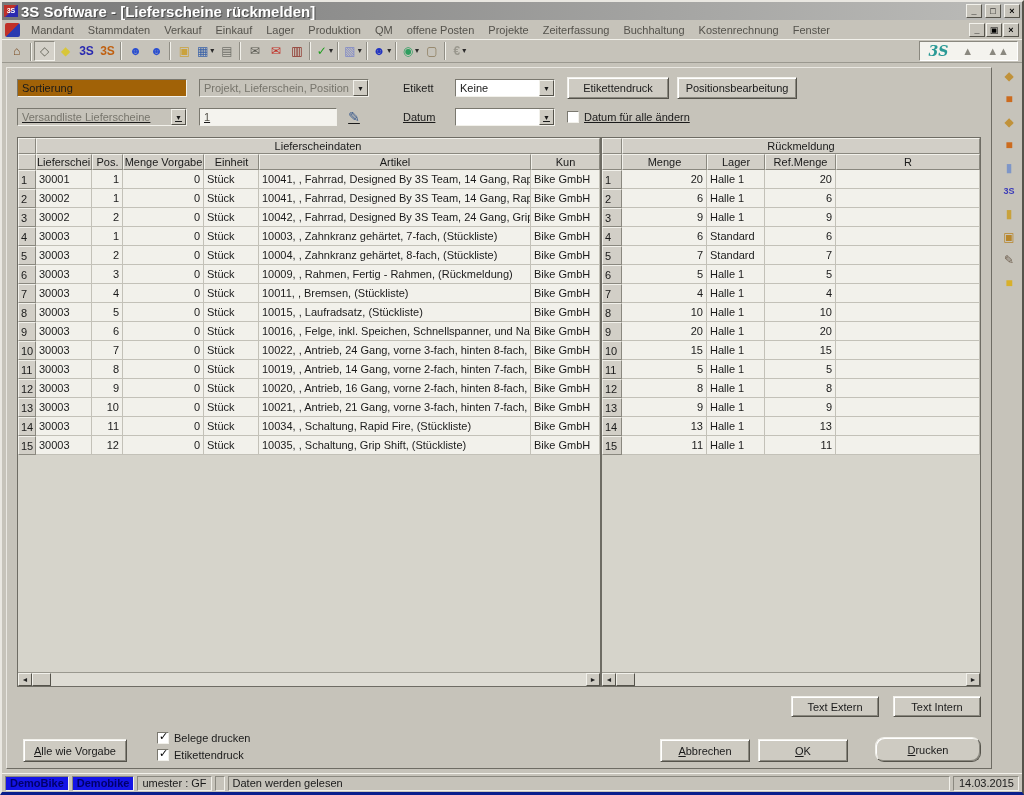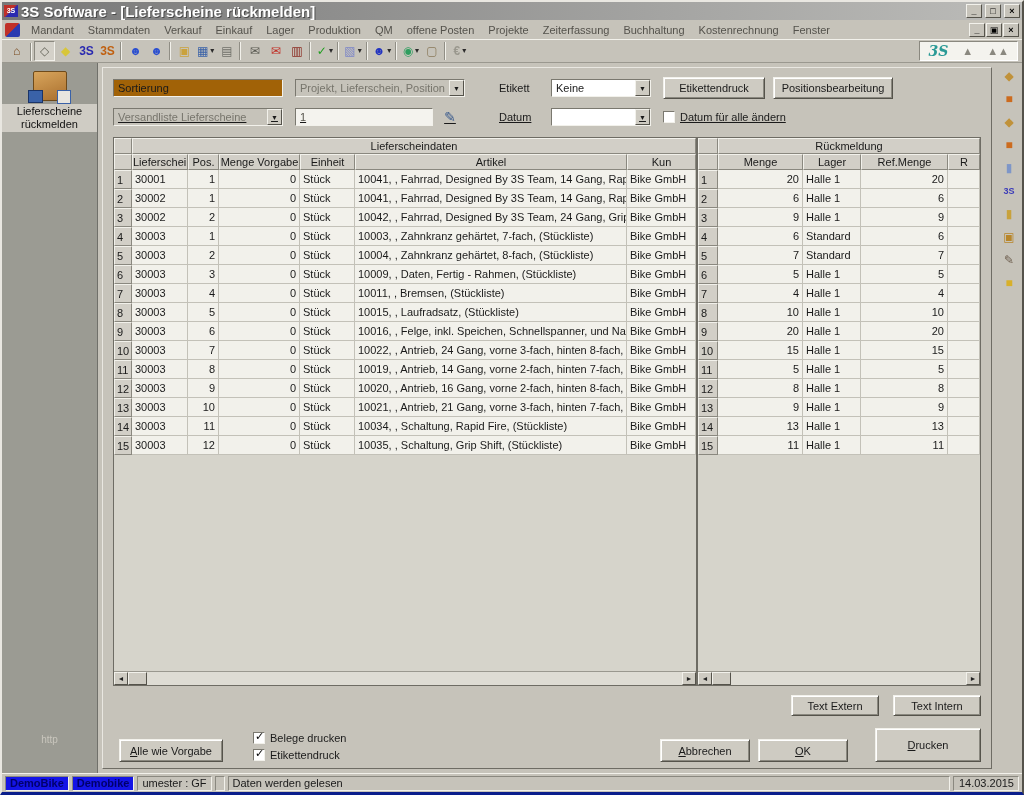--- a/index.html
+++ b/index.html
@@ -104,38 +104,38 @@
            text-align:center; line-height:14px; overflow:hidden; white-space:nowrap; flex:none; }
   .ghead,.chead { height:16px; display:flex; flex:none; }
   .gh-title { flex:1; }
   .tbody { flex:1; min-height:0; overflow:hidden; display:flex; flex-direction:column; }
   .trow { height:19px; flex:none; display:flex; }
   .cell { background:#f2f1eb; border-right:1px solid #c3c1b8; border-bottom:1px solid #c3c1b8;
           padding:0 3px; line-height:18px; white-space:nowrap; overflow:hidden; flex:none; }
   .cell.nr { background:#d2cfc7; border:1px solid; border-color:#f2f1eb #8a887f #8a887f #f2f1eb; padding-left:2px; }
   .num { text-align:right; }
   .lc0{width:18px;} .lc1{width:56px;} .lc2{width:31px;} .lc3{width:81px;} .lc4{width:55px;} .lc5{width:272px;} .lc6{flex:1;min-width:0;}
-  .rc0{width:20px;} .rc1{width:85px;} .rc2{width:58px;} .rc3{width:87px;} .rc4{flex:1;min-width:0;}
+  .rc0{width:20px;} .rc1{width:85px;} .rc2{width:58px;} .rc3{width:71px;} .rc4{flex:1;min-width:0;}
 
   .hscroll { height:14px; flex:none; display:flex; background:#dedcd4; border-top:1px solid #9a988f; }
   .sb-btn { width:14px; flex:none; background:#cecbc2; border:1px solid; border-color:#f2f1eb #55534b #55534b #f2f1eb;
             display:flex; align-items:center; justify-content:center; font-size:7px; color:#222; }
   .sb-thumb { width:19px; flex:none; background:#cecbc2; border:1px solid; border-color:#f2f1eb #55534b #55534b #f2f1eb; }
   .sb-track { flex:1; }
 
   
   .textbtn-row { flex:none; display:flex; justify-content:flex-end; gap:14px; margin-top:9px; }
   .textbtn-row .btn { width:88px; height:21px; }
   .bottom-row { flex:none; display:flex; align-items:flex-end; margin-top:12px; }
   .btn-alle { width:104px; height:23px; margin-left:6px; }
   .cb-stack { margin-left:30px; display:flex; flex-direction:column; gap:2px; padding-top:1px; }
   .spacer { flex:1; }
   .btn-abbrechen { width:90px; height:23px; }
   .btn-ok { width:90px; height:23px; margin-left:8px; }
-  .btn-drucken { width:106px; height:34px; margin-left:27px; }
+  .btn-drucken { width:106px; height:25px; margin-left:27px;border-radius:9px; }
 
   
   .statusbar { height:19px; flex:none; display:flex; gap:3px; padding:2px 3px 1px 3px; border-top:1px solid #f2f1eb; }
   .sfield { border:1px solid; border-color:#8a887f #f2f1eb #f2f1eb #8a887f; padding:0 4px; line-height:13px;
             white-space:nowrap; overflow:hidden; }
   .sfield.blue { background:#1414e6; color:#00006a; font-weight:bold; }
   .sfield.normal {}
   .sfield.wide { flex:1; } .sfield.date { width:66px; text-align:right; }
 </style>
 </head>
@@ -252,25 +252,20 @@
       </div>
     <div class="tb-right">
       <span class="logo-3s">3S</span>
       <span class="tri">▲</span>
       <span class="tri">▲▲</span>
     </div>
   </div>
 
   <div class="content">
 
-    <div class="sidebar">
-      <div class="shortcut-icon"></div>
-      <div class="shortcut-label">Lieferscheine rückmelden</div>
-      <div class="http-label">http</div>
-    </div>
 
     <div class="main">
 
       <div class="frow">
         <div class="sunken sunken-label">Sortierung</div>
         <div style="width:12px"></div>
         <div class="combo disabled" style="width:170px">
           <div class="ct">Projekt, Lieferschein, Position</div>
           <div class="cbtn">▼</div>
         </div>
@@ -375,21 +370,21 @@
                 <div class="cell lc4">Stück</div>
                 <div class="cell lc5">10004, , Zahnkranz gehärtet, 8-fach, (Stückliste)</div>
                 <div class="cell lc6">Bike GmbH</div>
               </div>
               <div class="trow">
                 <div class="cell nr lc0">6</div>
                 <div class="cell lc1">30003</div>
                 <div class="cell lc2 num">3</div>
                 <div class="cell lc3 num">0</div>
                 <div class="cell lc4">Stück</div>
-                <div class="cell lc5">10009, , Daten, Fertig - Rahmen, (Stückliste)</div>
+                <div class="cell lc5">10009, , Rahmen, Fertig - Rahmen, (Rückmeldung)</div>
                 <div class="cell lc6">Bike GmbH</div>
               </div>
               <div class="trow">
                 <div class="cell nr lc0">7</div>
                 <div class="cell lc1">30003</div>
                 <div class="cell lc2 num">4</div>
                 <div class="cell lc3 num">0</div>
                 <div class="cell lc4">Stück</div>
                 <div class="cell lc5">10011, , Bremsen, (Stückliste)</div>
                 <div class="cell lc6">Bike GmbH</div>

